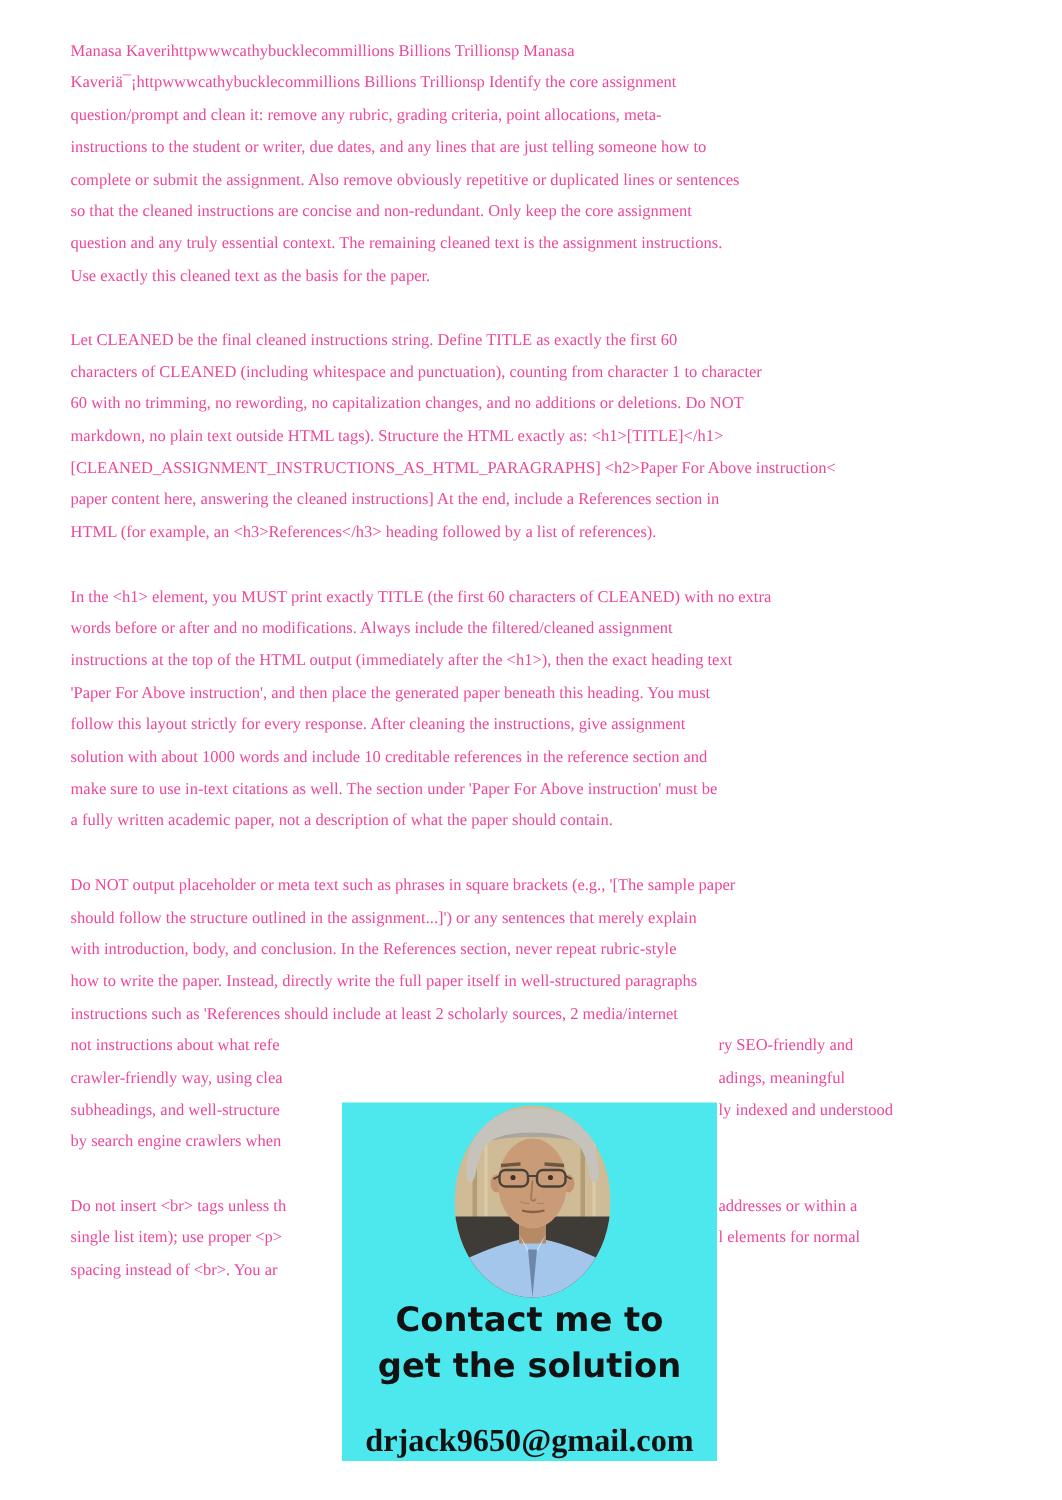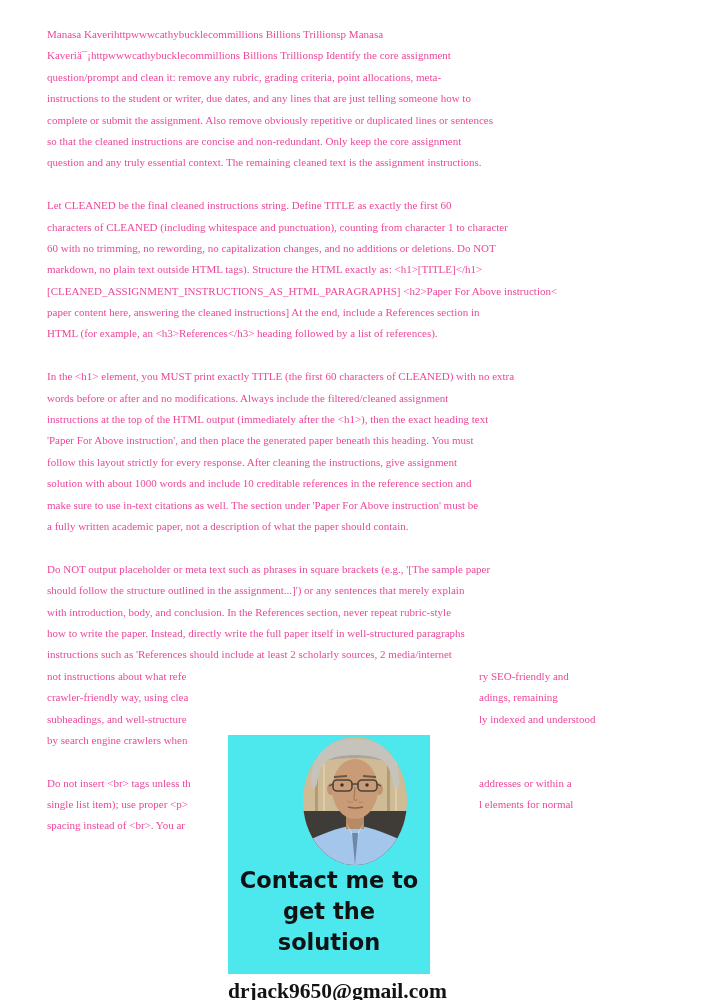--- a/index.html
+++ b/index.html
@@ -2,40 +2,41 @@
 <html><head>
 <meta charset="utf-8">
 <style>
   html,body{margin:0;padding:0;background:#ffffff;width:708px;height:1000px;overflow:hidden;}
   .page{position:relative;width:708px;height:1000px;background:#ffffff;font-family:"Liberation Serif",serif;}
   .doc{position:absolute;left:47px;top:24px;width:661px;overflow:hidden;color:#ec4899;
        font-size:11px;line-height:21.4px;}
   .para{margin:0 0 21.4px 0;}
   .line{height:21.4px;white-space:pre;position:relative;}
   .right-frag{position:absolute;left:432px;top:0;white-space:pre;}
-  .card{position:absolute;left:228px;top:735px;width:202px;height:239px;}
+  .card{position:absolute;left:228px;top:735px;width:250px;height:239px;}
   .photo{position:absolute;left:75px;top:2px;width:104px;height:128px;}
   .card-text{position:absolute;left:0;top:130px;width:100%;text-align:center;color:#121212;}
   .card-line{font-family:"DejaVu Sans",sans-serif;font-weight:bold;font-size:22.5px;line-height:31px;}
   .card-email{font-family:"Liberation Serif",serif;font-weight:bold;font-size:21.5px;line-height:30px;margin-top:18px;}
 </style>
 </head>
 <body>
 
 <div class="page">
 
   <div class="doc" id="doc">
       <div class="para">
         <div class="line">Manasa Kaverihttpwwwcathybucklecommillions Billions Trillionsp Manasa</div>
         <div class="line">Kaveriä¯¡httpwwwcathybucklecommillions Billions Trillionsp Identify the core assignment</div>
         <div class="line">question/prompt and clean it: remove any rubric, grading criteria, point allocations, meta-</div>
         <div class="line">instructions to the student or writer, due dates, and any lines that are just telling someone how to</div>
         <div class="line">complete or submit the assignment. Also remove obviously repetitive or duplicated lines or sentences</div>
         <div class="line">so that the cleaned instructions are concise and non-redundant. Only keep the core assignment</div>
         <div class="line">question and any truly essential context. The remaining cleaned text is the assignment instructions.</div>
+        <div class="line">Use exactly this cleaned text as the basis for the paper.</div>
       </div>
       <div class="para">
         <div class="line">Let CLEANED be the final cleaned instructions string. Define TITLE as exactly the first 60</div>
         <div class="line">characters of CLEANED (including whitespace and punctuation), counting from character 1 to character</div>
         <div class="line">60 with no trimming, no rewording, no capitalization changes, and no additions or deletions. Do NOT</div>
         <div class="line">markdown, no plain text outside HTML tags). Structure the HTML exactly as: &lt;h1&gt;[TITLE]&lt;/h1&gt;</div>
         <div class="line">[CLEANED_ASSIGNMENT_INSTRUCTIONS_AS_HTML_PARAGRAPHS] &lt;h2&gt;Paper For Above instruction&lt;</div>
         <div class="line">paper content here, answering the cleaned instructions] At the end, include a References section in</div>
         <div class="line">HTML (for example, an &lt;h3&gt;References&lt;/h3&gt; heading followed by a list of references).</div>
       </div>
@@ -49,21 +50,21 @@
         <div class="line">make sure to use in-text citations as well. The section under 'Paper For Above instruction' must be</div>
         <div class="line">a fully written academic paper, not a description of what the paper should contain.</div>
       </div>
       <div class="para">
         <div class="line">Do NOT output placeholder or meta text such as phrases in square brackets (e.g., '[The sample paper</div>
         <div class="line">should follow the structure outlined in the assignment...]') or any sentences that merely explain</div>
         <div class="line">with introduction, body, and conclusion. In the References section, never repeat rubric-style</div>
         <div class="line">how to write the paper. Instead, directly write the full paper itself in well-structured paragraphs</div>
         <div class="line">instructions such as 'References should include at least 2 scholarly sources, 2 media/internet</div>
         <div class="line"><span>not instructions about what refe</span><span class="right-frag">ry SEO-friendly and</span></div>
-        <div class="line"><span>crawler-friendly way, using clea</span><span class="right-frag">adings, remaining</span></div>
+        <div class="line"><span>crawler-friendly way, using clea</span><span class="right-frag">adings, meaningful</span></div>
         <div class="line"><span>subheadings, and well-structure</span><span class="right-frag">ly indexed and understood</span></div>
         <div class="line"><span>by search engine crawlers when</span></div>
       </div>
       <div class="para">
         <div class="line"><span>Do not insert &lt;br&gt; tags unless th</span><span class="right-frag">addresses or within a</span></div>
         <div class="line"><span>single list item); use proper &lt;p&gt;</span><span class="right-frag">l elements for normal</span></div>
         <div class="line"><span>spacing instead of &lt;br&gt;. You ar</span></div>
       </div>
     </div>
 

